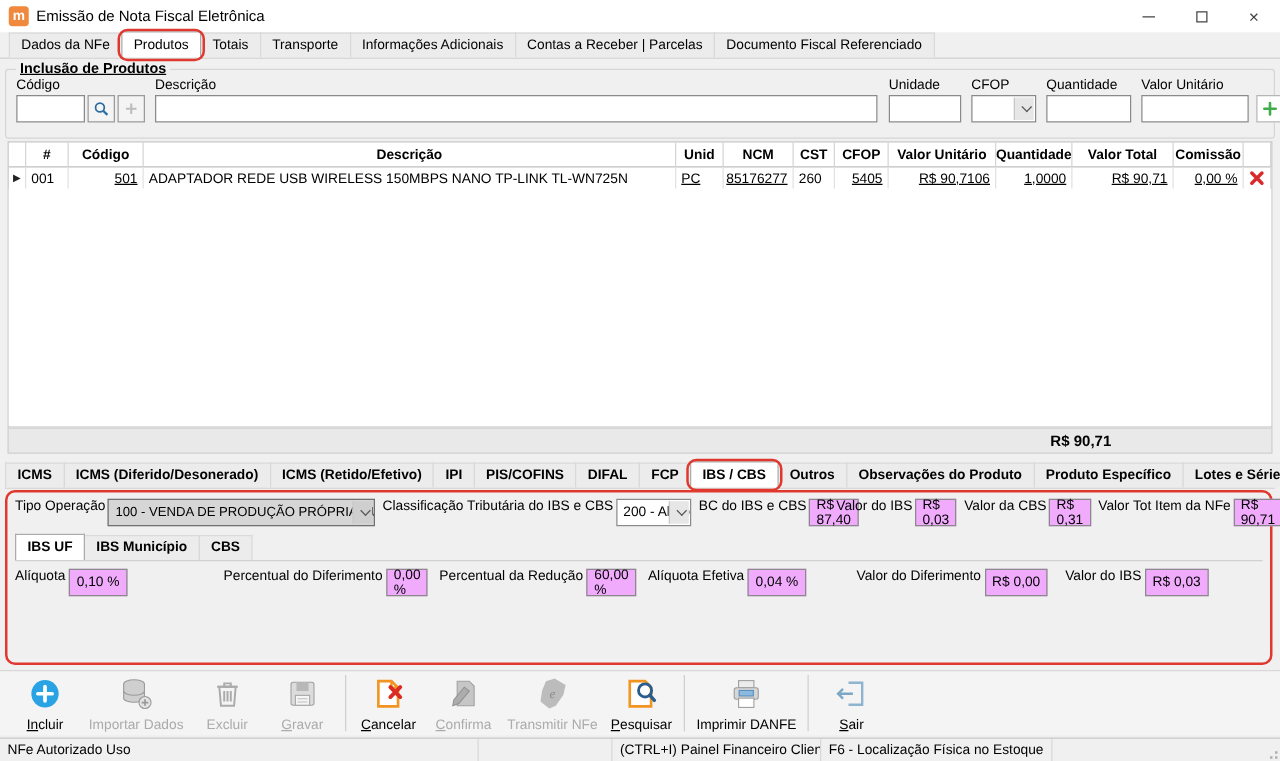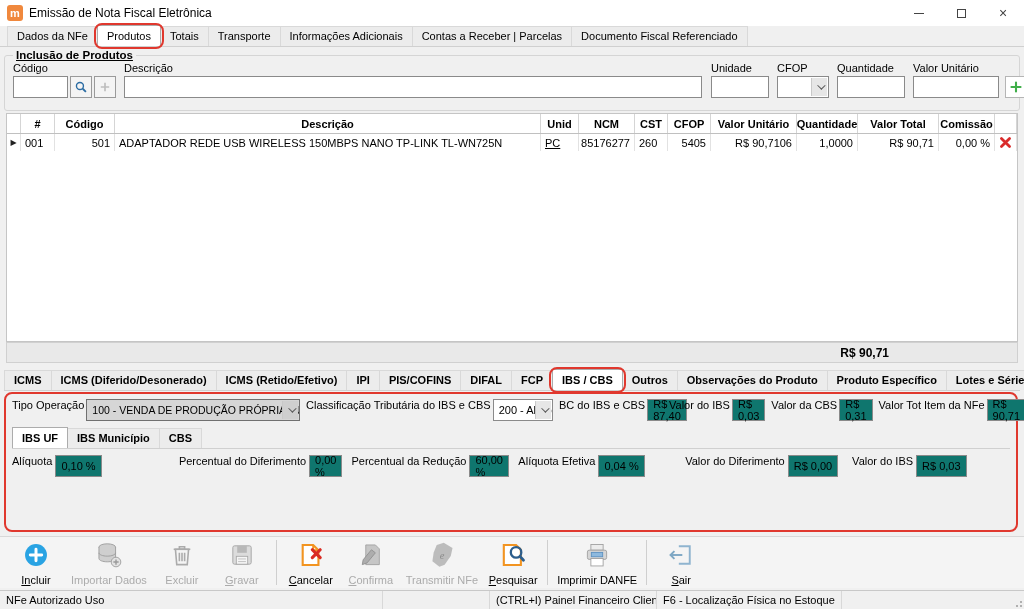--- a/index.html
+++ b/index.html
@@ -55,35 +55,35 @@
   
   .grid{ position:absolute; left:6px; top:113px; width:1012px; height:229px;
     background:#fff; border:1px solid #c5c5c5; display:flex; flex-direction:column; }
   .grow{ display:flex; width:100%; }
   .grow.head{ height:20px; font-weight:bold; border-bottom:1px solid #c0c0c0; }
   .grow.data{ height:17px; }
   .gcell{ display:flex; align-items:center; padding:0 4px; border-right:1px solid #e2e2e2;
     overflow:hidden; white-space:nowrap; }
   .grow.head .gcell{ justify-content:center; border-right:1px solid #d5d5d5; }
   .gcell.a-left{ justify-content:flex-start;text-align:center; }
-  .gcell.a-right{ justify-content:flex-end; }
+  .gcell.a-right{ justify-content:flex-end;text-decoration:underline; }
   .gcell.a-center{ justify-content:center; }
   .rowarrow{ font-size:8px; color:#222; }
   .gridrest{ flex:1; background:#fff; }
   
   .totalstrip{ position:absolute; left:6px; top:342px; width:1012px; height:21px;
     background:#e9e9e9; border:1px solid #d0d0d0; display:flex; align-items:center;
     justify-content:flex-end; padding-right:128px; font-weight:bold; font-size:12px; }
   
   .red-panel{ position:absolute; left:4px; top:392px; width:1014px; height:140px;
     border:2.5px solid #e0382e; border-radius:8px; background:#f0f0f0; padding:5px 6px; }
   .ibsrow1{ display:flex; gap:6px; }
   .ibscol{ display:flex; flex-direction:row; gap:2px; }
   .ibscol .lbl{ font-size:11px; white-space:nowrap; }
-  .valbox{ height:22px; border:1px solid #8a8a8a; background:#0f766e; display:flex;
+  .valbox{ height:22px; border:1px solid #8a8a8a; background:#f0abfc; display:flex;
     align-items:center; justify-content:flex-end; padding:0 5px; font-size:11px; }
   #ibs-subtabs{ position:relative; margin-top:8px; height:20px; display:flex;
     align-items:flex-end; border-bottom:1px solid #d0d0d0; font-weight:bold; }
   .ibsrow2{ display:flex; gap:9px; margin-top:6px; }
   .ibsrow2 .ibscol{ flex:1; gap:3px; }
   
   .toolbar{ position:absolute; left:0; top:536px; width:1024px; height:52px;
     background:#f4f4f4; border-top:1px solid #d8d8d8; display:flex; align-items:stretch;
     padding-left:6px; }
   .tbtn{ min-width:60px; padding:3px 5px 2px 5px; display:flex; flex-direction:column;

